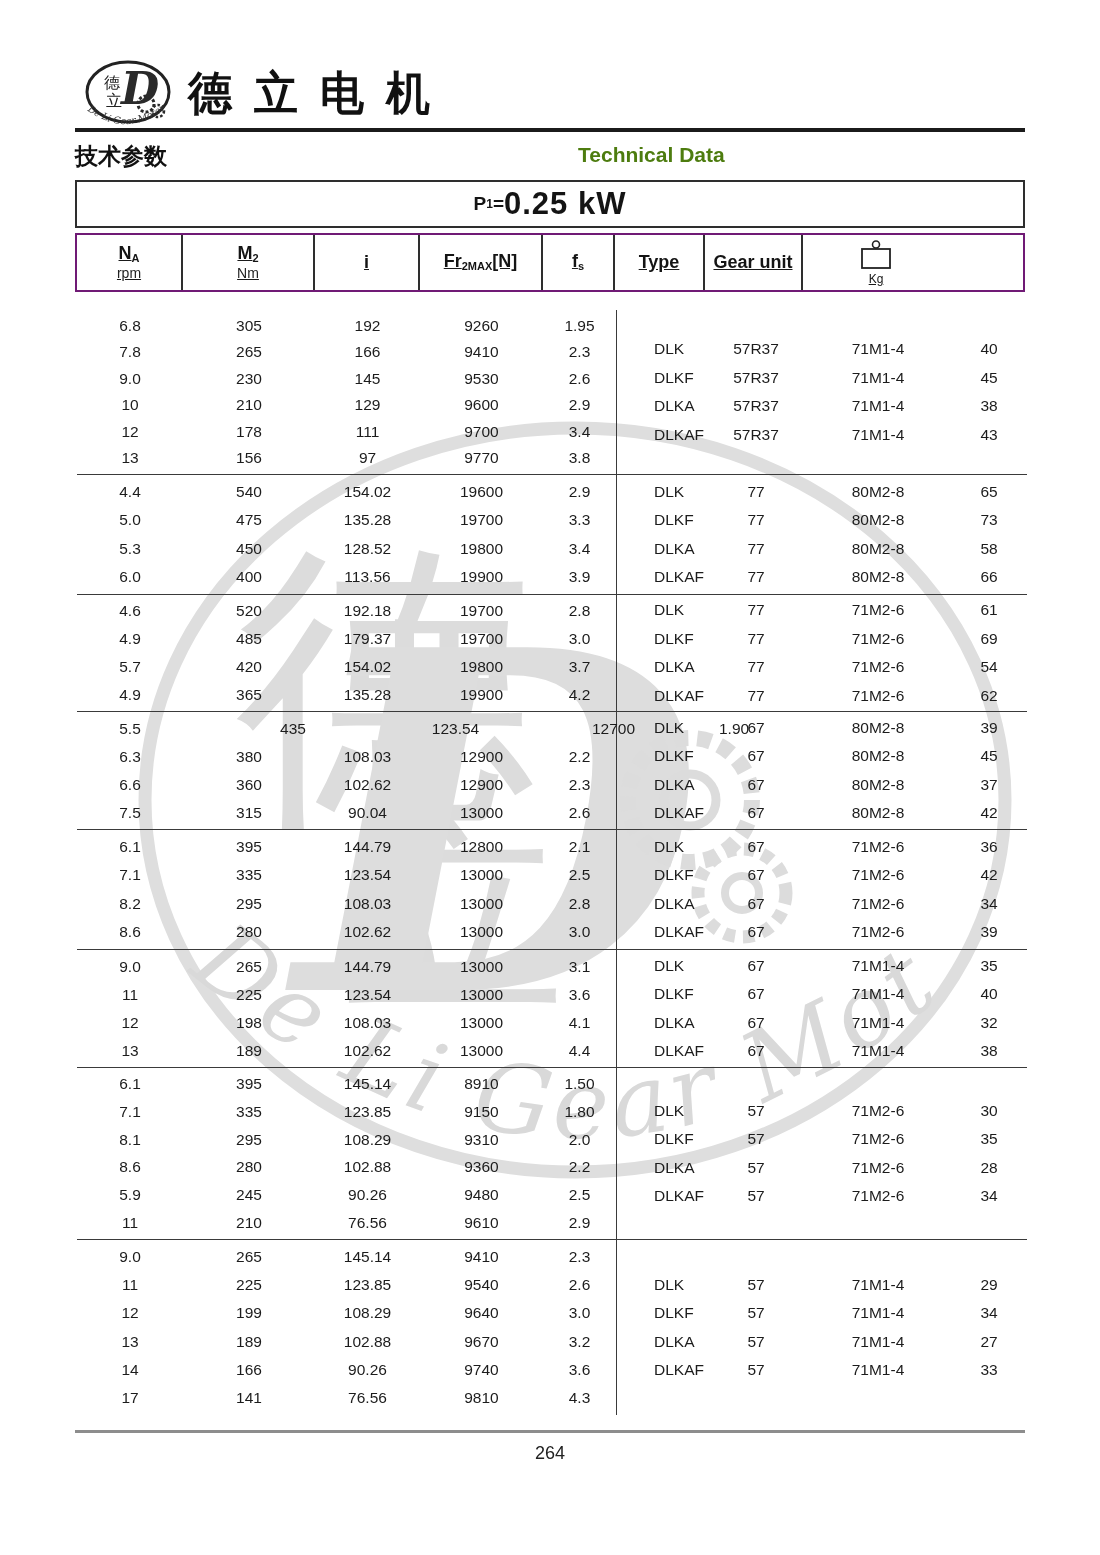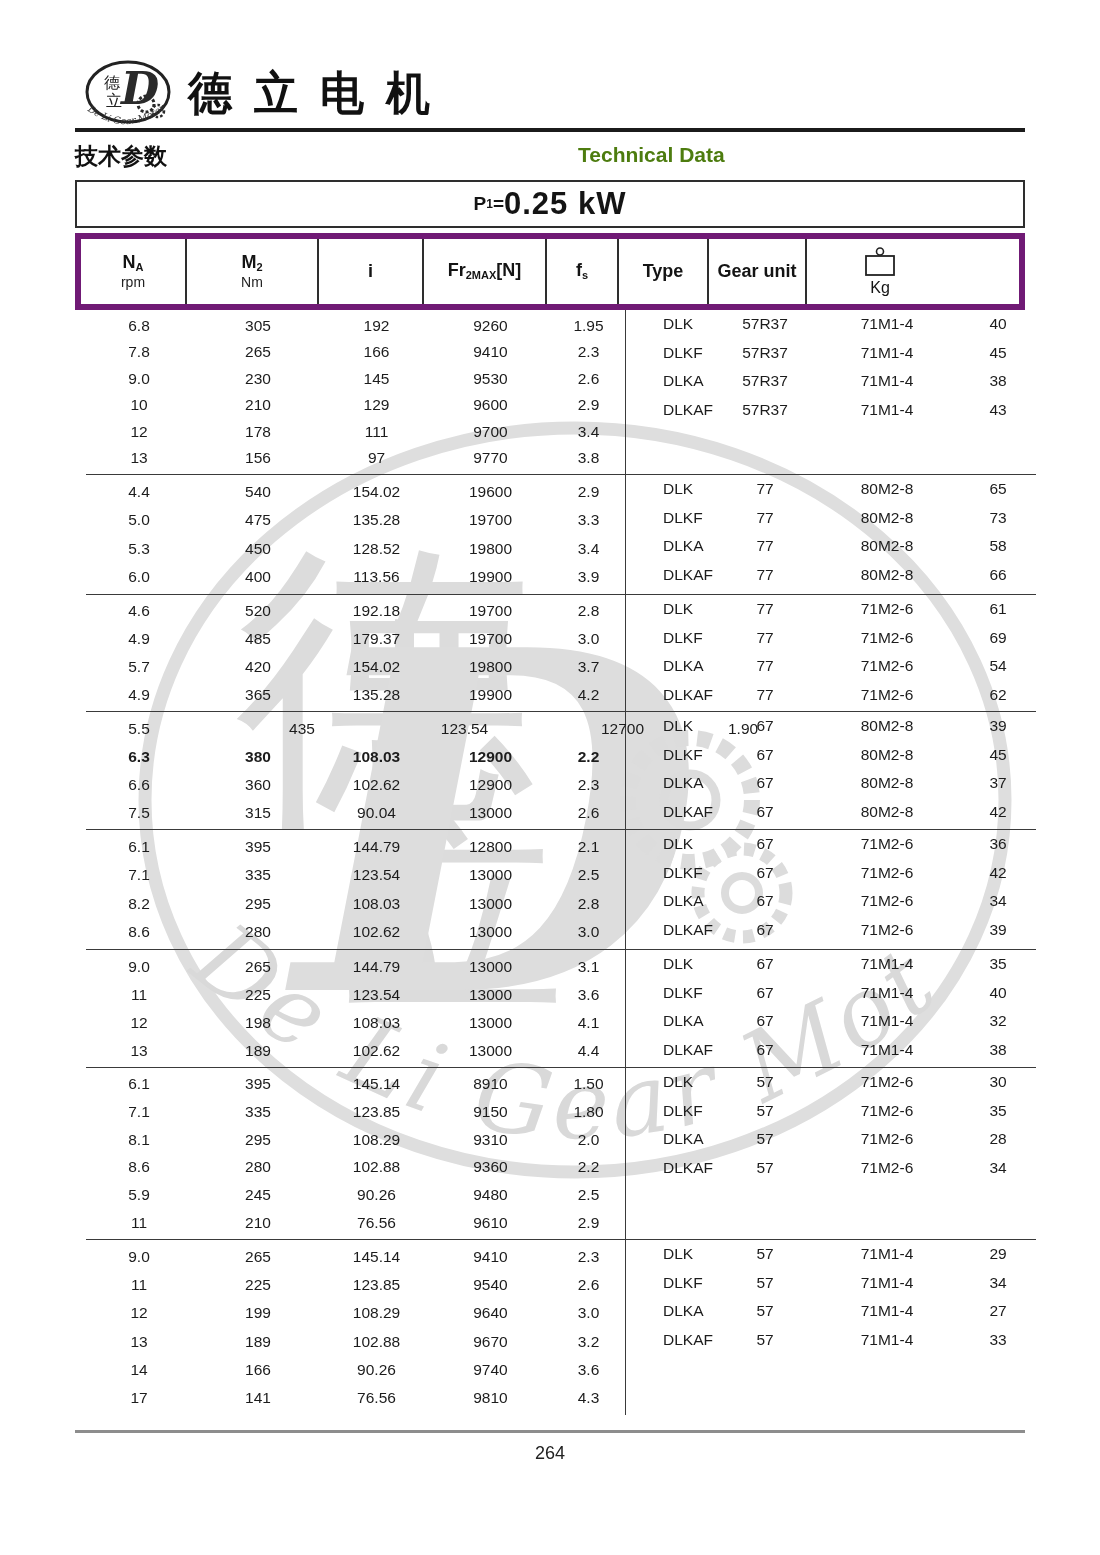--- a/index.html
+++ b/index.html
@@ -15,38 +15,38 @@
   .section-cn{position:absolute;top:141px;left:75px;font-size:23px;font-weight:bold;color:#111;}
   .section-en{position:absolute;top:143px;left:578px;font-size:21px;font-weight:bold;color:#4d7c0f;}
   
   .title-box{position:absolute;top:180px;left:75px;width:950px;height:48px;border:2px solid #2e2e2e;
              box-sizing:border-box;display:flex;align-items:center;justify-content:center;color:#141414;}
   .title-box .p{font-size:19px;font-weight:bold;}
   .title-box sub{font-size:12px;font-weight:bold;vertical-align:-4px;}
   .title-box .eq{font-size:19px;font-weight:bold;}
   .title-box .big{font-size:31px;font-weight:800;letter-spacing:1px;}
   
-  .head-table{position:absolute;top:233px;left:75px;width:950px;height:77px;border:6px solid #701a75;
+  .head-table{position:absolute;top:233px;left:75px;width:950px;height:59px;border:2px solid #701a75;
               box-sizing:border-box;display:grid;
-              grid-template-columns:106px 132px 105px 123px 72px 90px 98px 146px 1fr;}
+              grid-template-columns:106px 132px 105px 123px 72px 90px 98px 146px 1fr;text-decoration:underline;}
   .hcell{border-right:2px solid #2e2e2e;display:flex;flex-direction:column;align-items:center;
          justify-content:center;line-height:1.05;}
   .hcell:last-child{border-right:none;}
   .hmain{font-size:18px;font-weight:bold;color:#141414;}
   .hmain sub{font-size:11px;font-weight:bold;vertical-align:-3px;letter-spacing:0;}
   .hunit{font-size:14px;color:#222;margin-top:1px;}
   .kgcell svg{display:block;margin-bottom:1px;}
-  .kglabel{font-size:16px;color:#141414;}
+  .kglabel{font-size:12px;color:#141414;}
   
-  .tbody{position:absolute;top:310px;left:86px;width:950px;}
+  .tbody{position:absolute;top:310px;left:77px;width:950px;}
   .group{display:flex;border-bottom:1.5px solid #3a3a3a;box-sizing:border-box;}
   .group.last{border-bottom:none;}
   .g-left{width:540px;box-sizing:border-box;border-right:1.5px solid #3a3a3a;
           display:flex;flex-direction:column;justify-content:center;}
-  .g-right{width:410px;display:flex;flex-direction:column;}
+  .g-right{width:410px;display:flex;flex-direction:column;justify-content:center;}
   .brow{display:grid;grid-template-columns:106px 132px 105px 123px 1fr;align-items:center;}
   .trow{display:grid;grid-template-columns:90px 98px 146px 1fr;align-items:center;height:28.5px;}
   .cell{text-align:center;font-size:15.5px;color:#1c1c1c;}
   .tcell{text-align:center;font-size:15.5px;color:#1c1c1c;}
   .tcell.type{text-align:left;padding-left:37px;}
   
   .footer-rule{position:absolute;top:1430px;left:75px;width:950px;height:3px;background:#8d8d8d;}
   .page-num{position:absolute;top:1443px;left:0;width:1100px;text-align:center;
             font-size:18px;color:#222;}
   
@@ -325,21 +325,21 @@
         </div>
         <div class="group" style="height: 118px;">
           <div class="g-left">
             <div class="brow" style="height: 28px; gap: 44px;">
               <span class="cell">5.5</span>
               <span class="cell">435</span>
               <span class="cell">123.54</span>
               <span class="cell">12700</span>
               <span class="cell">1.90</span>
             </div>
-            <div class="brow" style="height: 28px; font-weight: bold;">
+            <div class="brow" style="height: 28px;">
               <span class="cell">6.3</span>
               <span class="cell">380</span>
               <span class="cell">108.03</span>
               <span class="cell">12900</span>
               <span class="cell">2.2</span>
             </div>
             <div class="brow" style="height: 28px;">
               <span class="cell">6.6</span>
               <span class="cell">360</span>
               <span class="cell">102.62</span>

